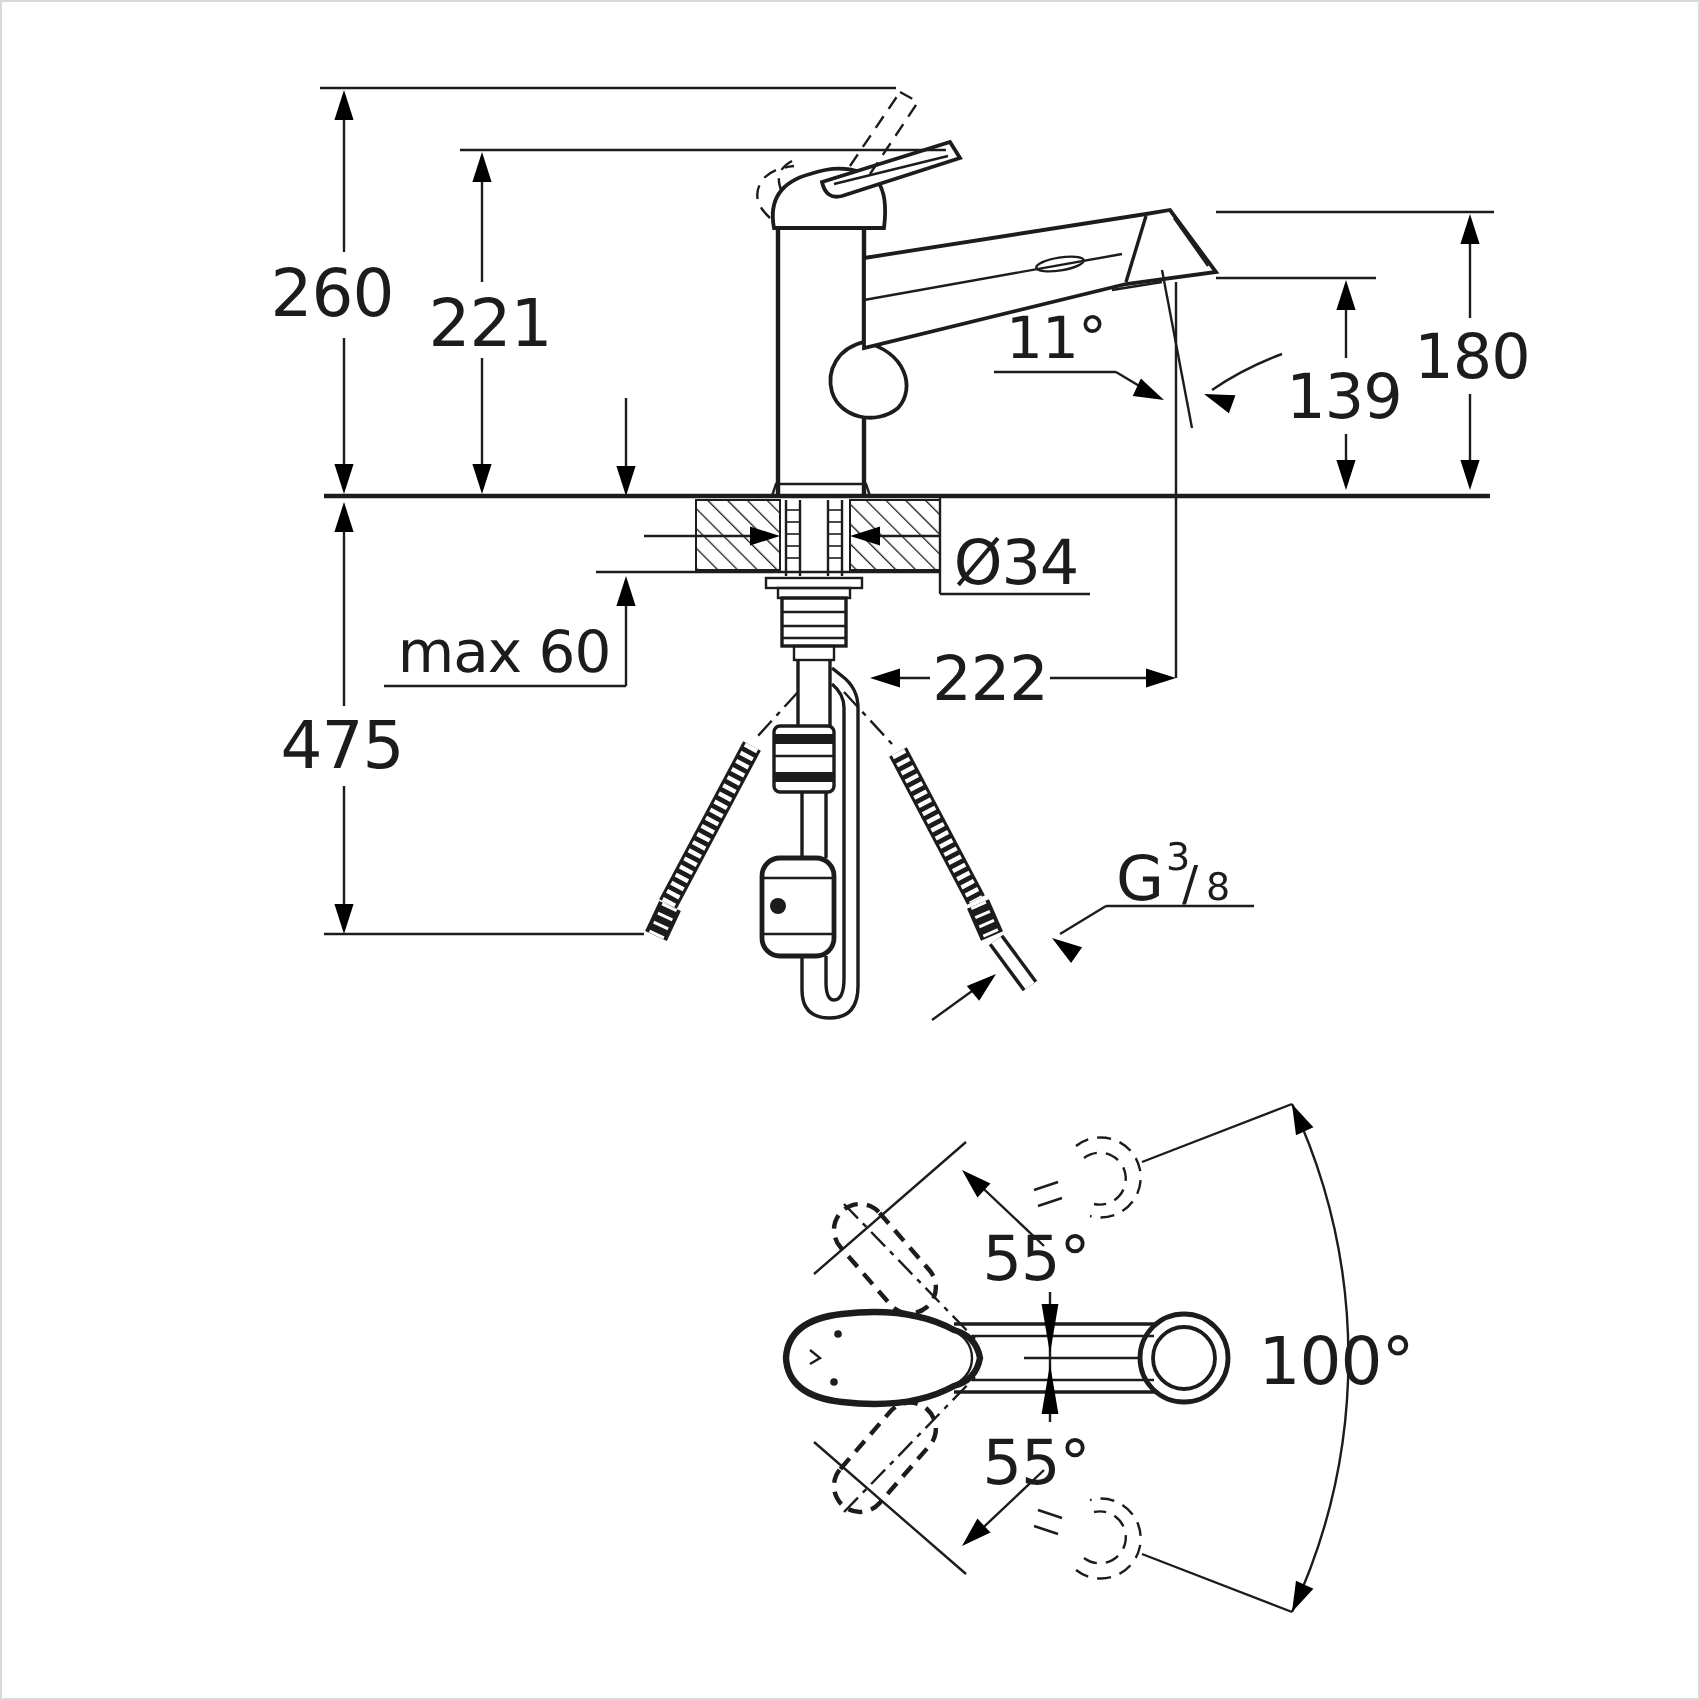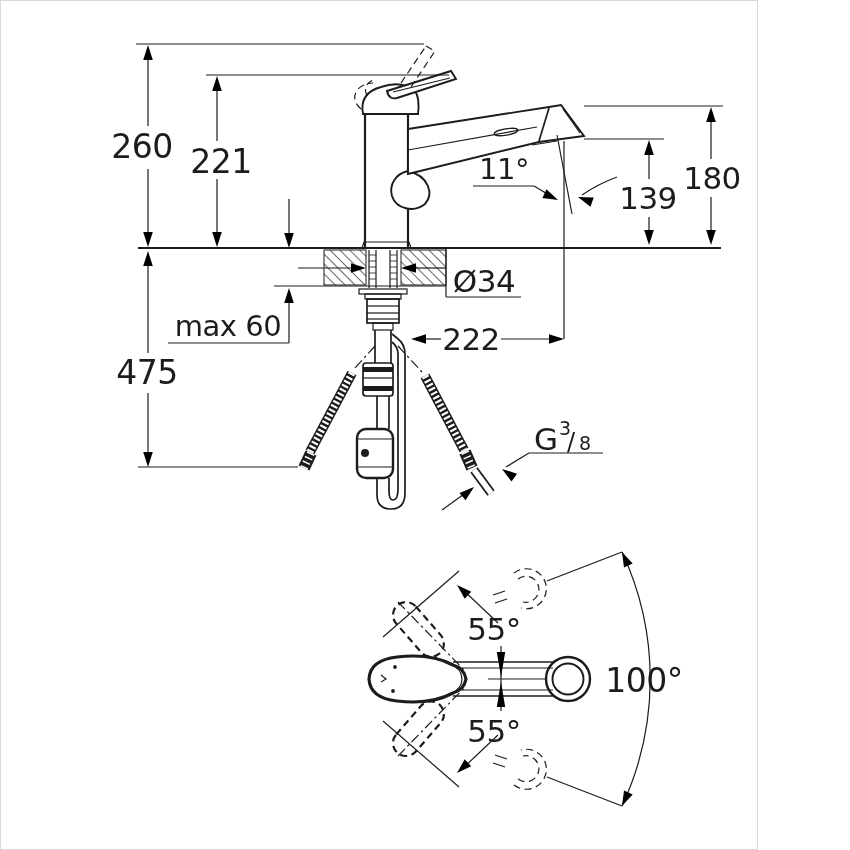--- a/index.html
+++ b/index.html
@@ -1,22 +1,23 @@
 <!DOCTYPE html>
 <html style="--ink: #1c1c1c; --paper: #ffffff; --frame: #d9d9d9;"><head>
 <meta charset="utf-8">
 <style>
   :root { --ink:#1c1c1c; --paper:#ffffff; --frame:#d9d9d9; }
   html,body { margin:0; padding:0; background:#fff; }
   #stage {
-    width:758px; height:850px; position:relative;
+    width:850px; height:850px; position:relative;
     background:var(--paper);
     border:1px solid var(--frame);
     box-sizing:border-box;
     font-family:"DejaVu Sans","Liberation Sans",sans-serif;
+    padding-left:24px;
   }
   svg { display:block; }
   .ln  { fill:none; stroke:var(--ink); stroke-width:1.7; }
   .ln1 { fill:none; stroke:var(--ink); stroke-width:1.2; }
   .ln2 { fill:none; stroke:var(--ink); stroke-width:2.2; }
   .ln3 { fill:none; stroke:var(--ink); stroke-width:3.2; }
   .fw  { fill:var(--paper); stroke:var(--ink); stroke-width:1.9; }
   .fw2 { fill:var(--paper); stroke:var(--ink); stroke-width:2.4; }
   .fb  { fill:var(--ink); stroke:none; }
   .dsh { stroke-dasharray:7,4.5; }

